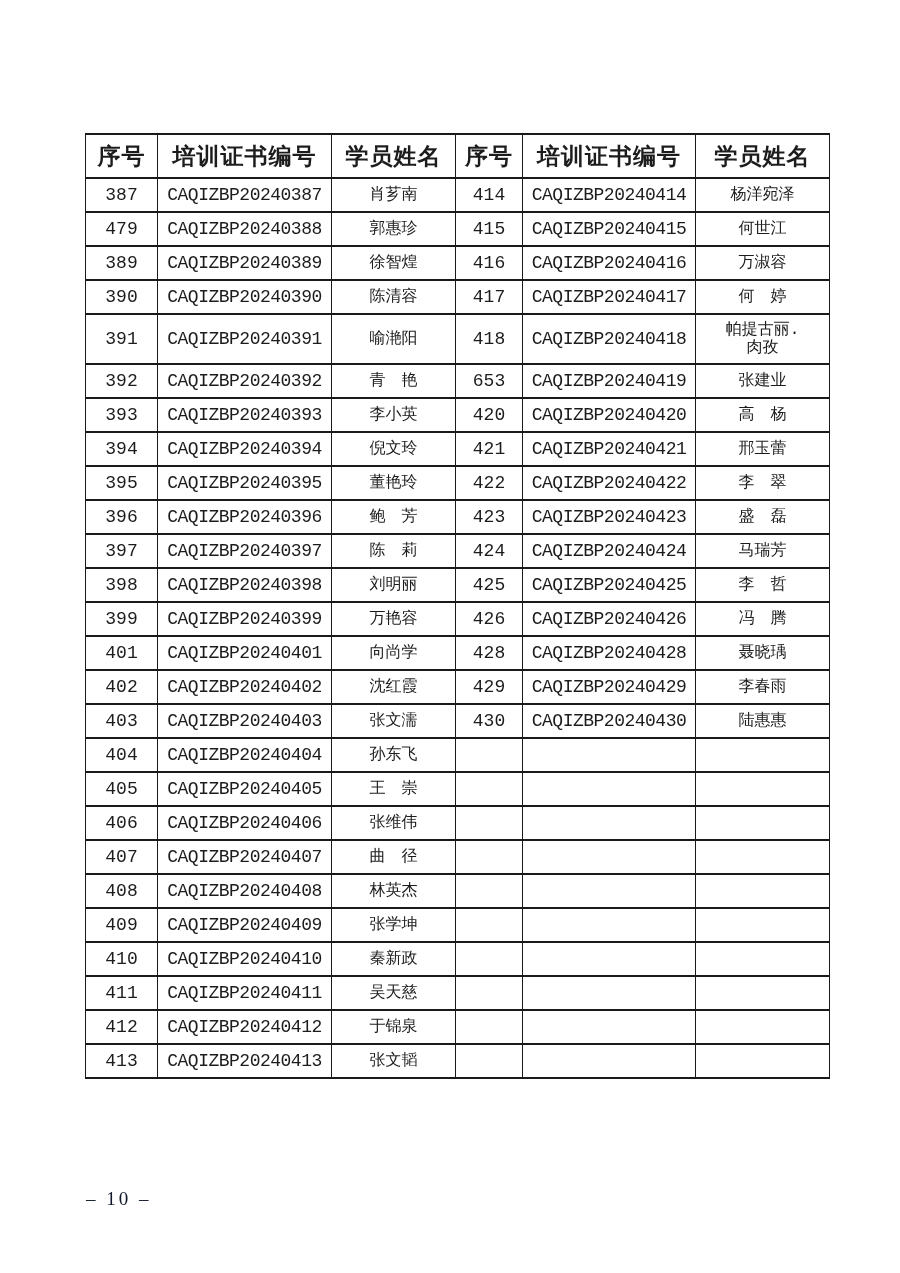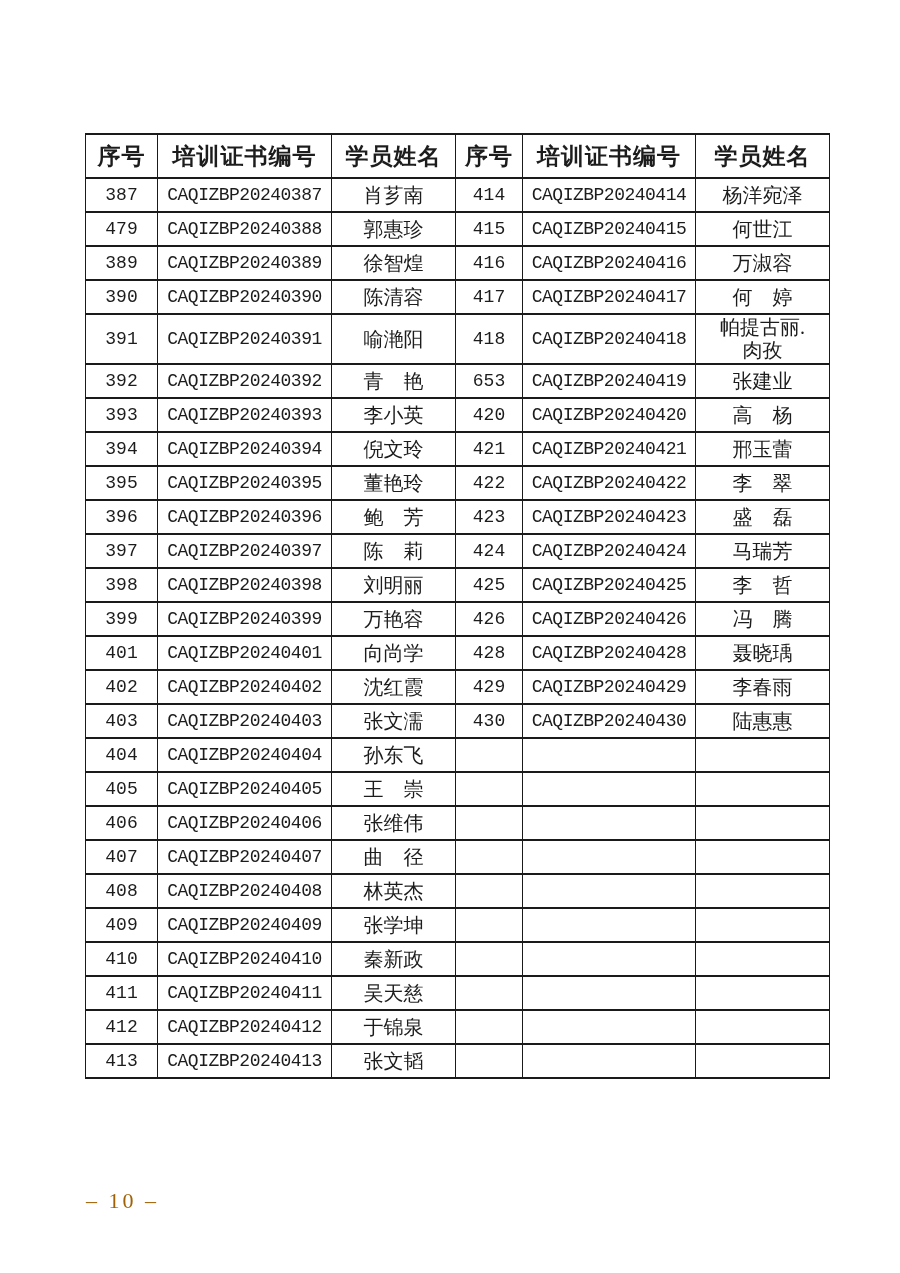--- a/index.html
+++ b/index.html
@@ -52,33 +52,33 @@
     font-family: "Liberation Mono", "DejaVu Sans Mono", monospace;
     font-size: 18px;
     text-align: center;
   }
   td.col-cert {
     font-family: "Liberation Mono", "DejaVu Sans Mono", monospace;
     font-size: 18px;
     letter-spacing: -0.5px;
   }
   td.col-name {
-    font-size: 20px;
+    font-size: 16px;
     white-space: pre-line;
     line-height: 1.15;
-    font-family: Liberation Serif, serif;
+    font-family: Liberation Mono, monospace;
   }
   .page-number {
     position: absolute;
     left: 86px;
     top: 1188px;
-    font-size: 22px;
+    font-size: 19px;
     letter-spacing: 3px;
     font-family: "Liberation Serif", "DejaVu Serif", serif;
-    color: #a16207;
+    color: #0f172a;
     text-align: right;
   }
 </style>
 </head>
 <body>
 
 <div class="page">
 
   <table class="roster-table">
     <colgroup>

